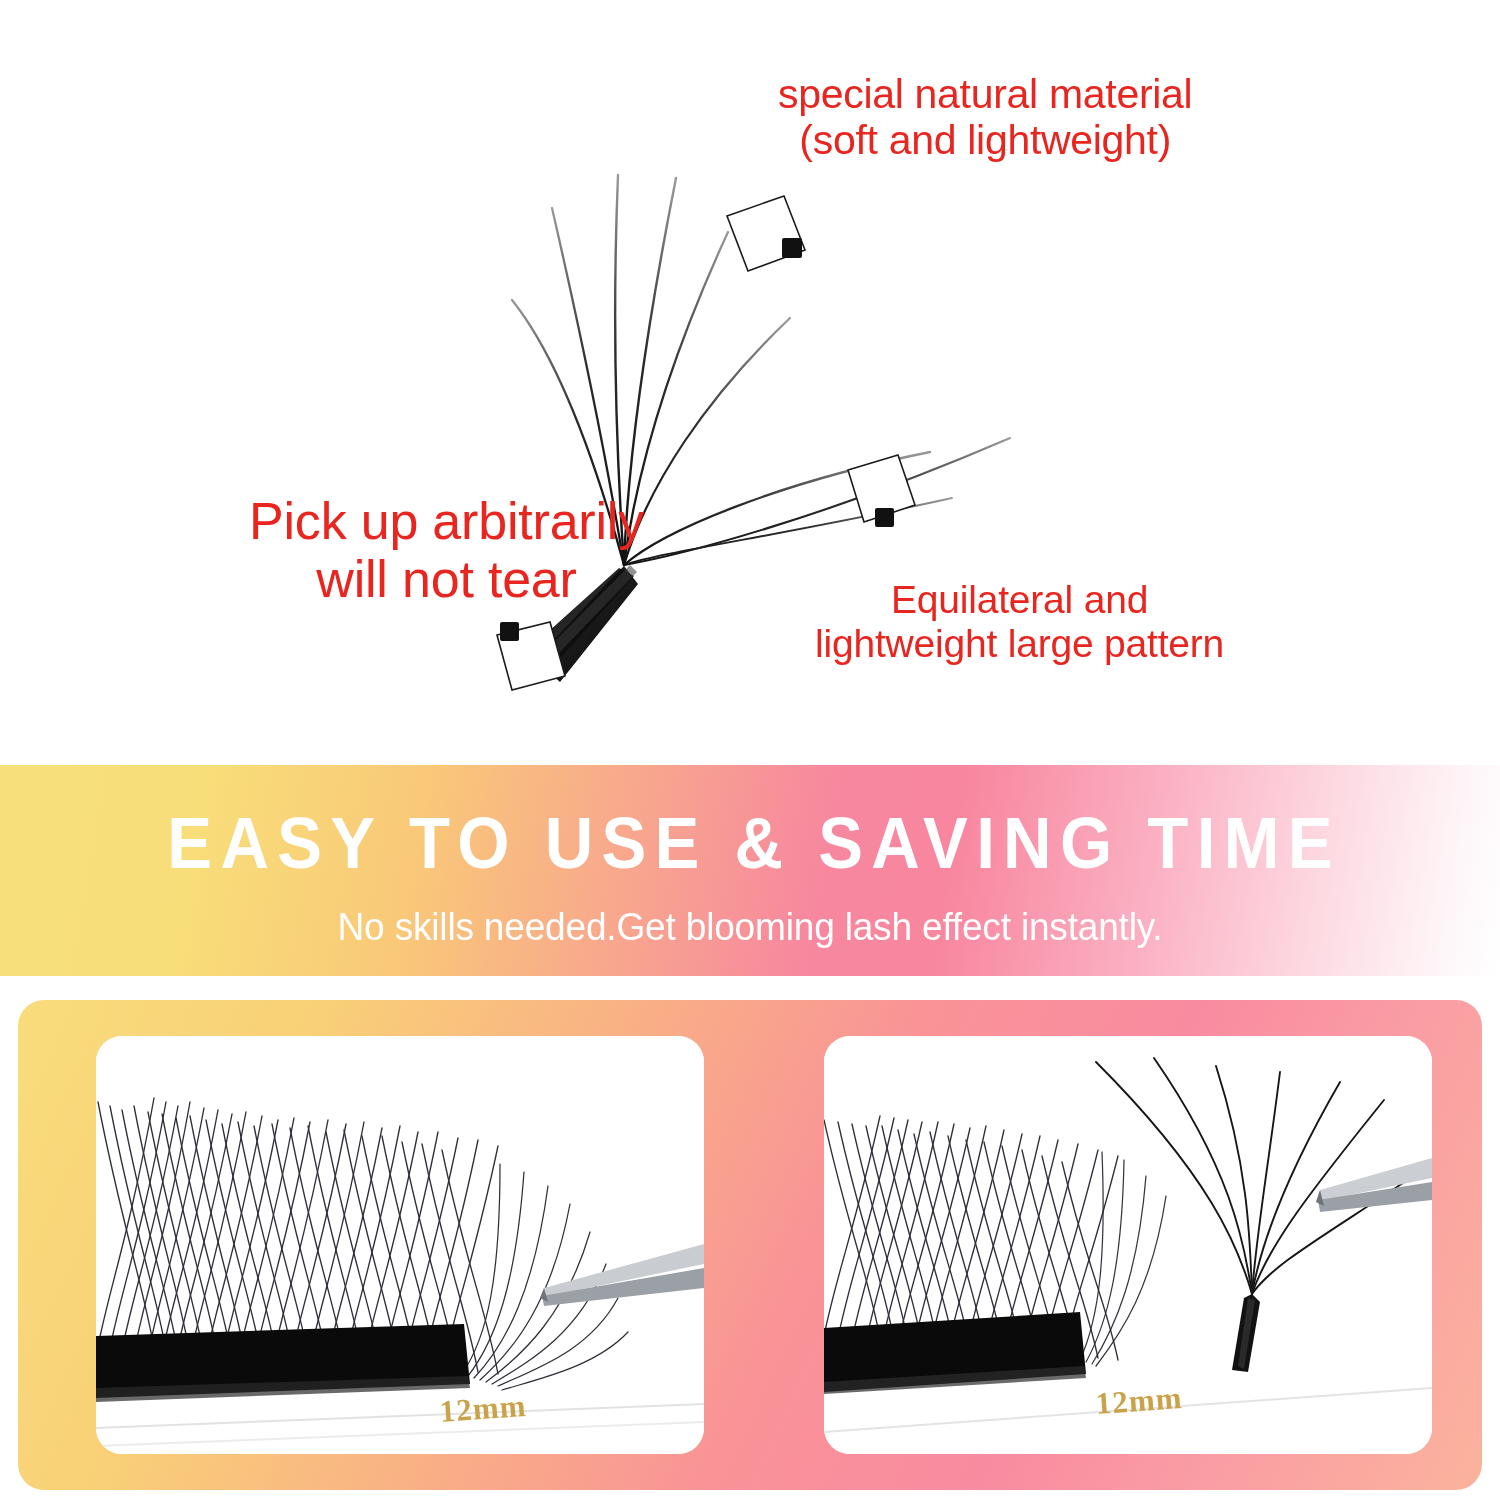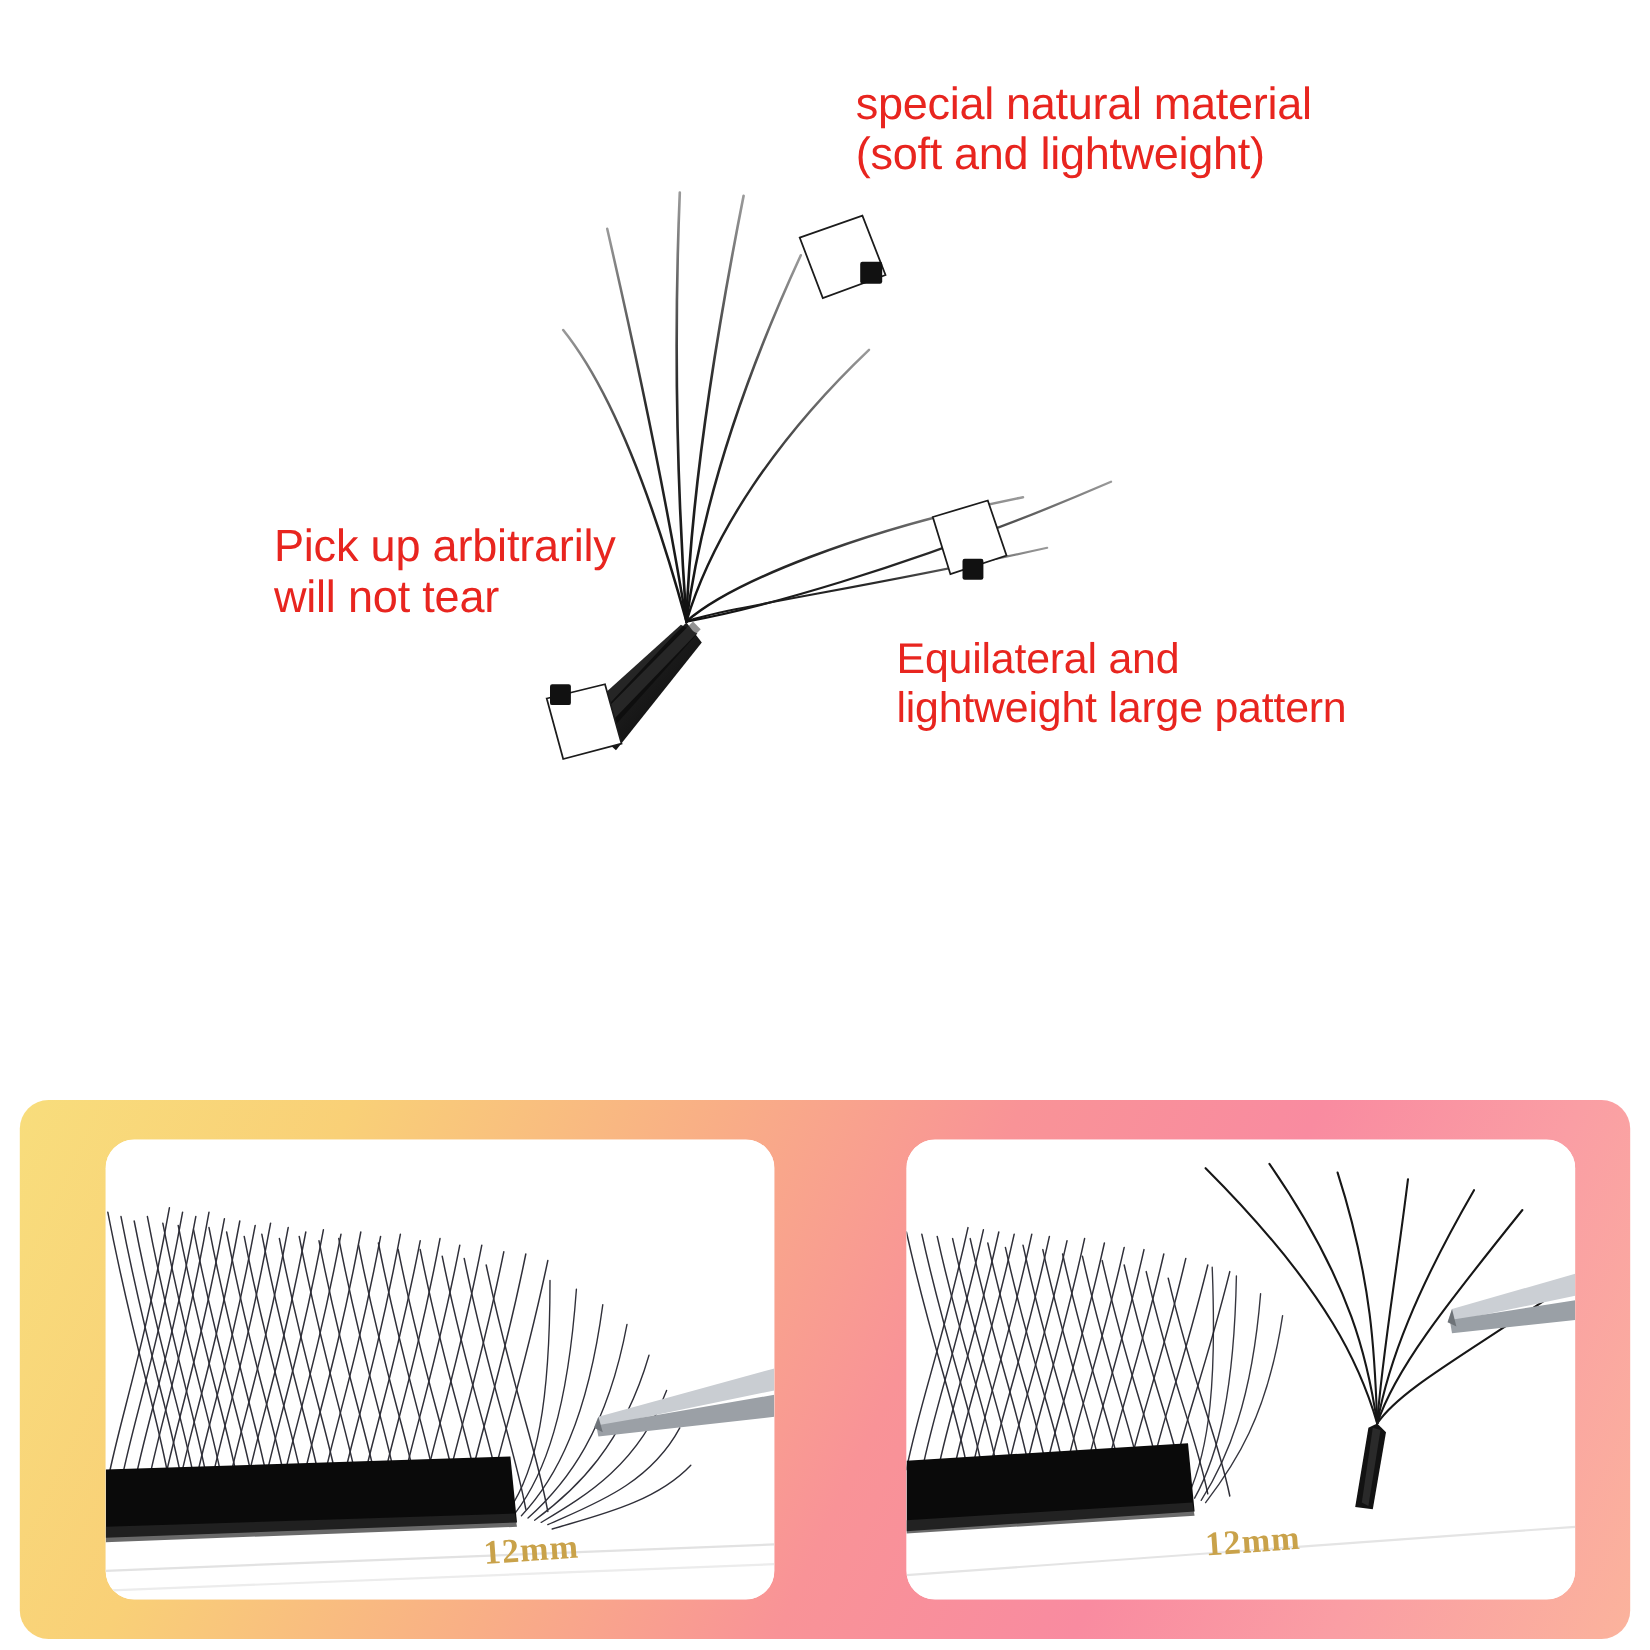--- a/index.html
+++ b/index.html
@@ -14,29 +14,30 @@
   
   .hero { position:absolute; left:0; top:0; width:1500px; height:765px; background:#fff; }
   .hero-svg { position:absolute; left:0; top:0; width:1500px; height:765px; }
 
   .callout {
     position:absolute;
     color:#e8251f;
     line-height:1.12;
     white-space:pre-line;
     font-weight:400;
+    text-align:center;
   }
   .callout-material {
     left:778px; top:72px;
     font-size:41px;
     letter-spacing:-0.3px;
   }
   .callout-pick {
-    left:249px; top:474px;
-    font-size:41px;
+    left:249px; top:492px;
+    font-size:52px;
     letter-spacing:-0.2px;
   }
   .callout-equilateral {
     left:815px; top:578px;
     font-size:39px;
     letter-spacing:-0.2px;
   }
 
   
   .banner {
@@ -158,20 +159,24 @@
     <div class="callout callout-material">special natural material
 (soft and lightweight)</div>
 
     <div class="callout callout-pick">Pick up arbitrarily
 will not tear</div>
 
     <div class="callout callout-equilateral">Equilateral and
 lightweight large pattern</div>
   </section>
 
+  <section class="banner">
+    <div class="banner-title">EASY TO USE &amp; SAVING TIME</div>
+    <div class="banner-sub">No skills needed.Get blooming lash effect instantly.</div>
+  </section>
 
   <section class="gallery">
 
     <div class="card card-left">
       <svg class="card-svg" viewBox="0 0 608 418" preserveAspectRatio="none">
         <rect x="0" y="0" width="608" height="418" fill="#ffffff"></rect>
 
         <line x1="0" y1="392" x2="608" y2="368" stroke="#e2e2e2" stroke-width="2"></line>
         <line x1="0" y1="410" x2="608" y2="386" stroke="#ececec" stroke-width="2"></line>
 

